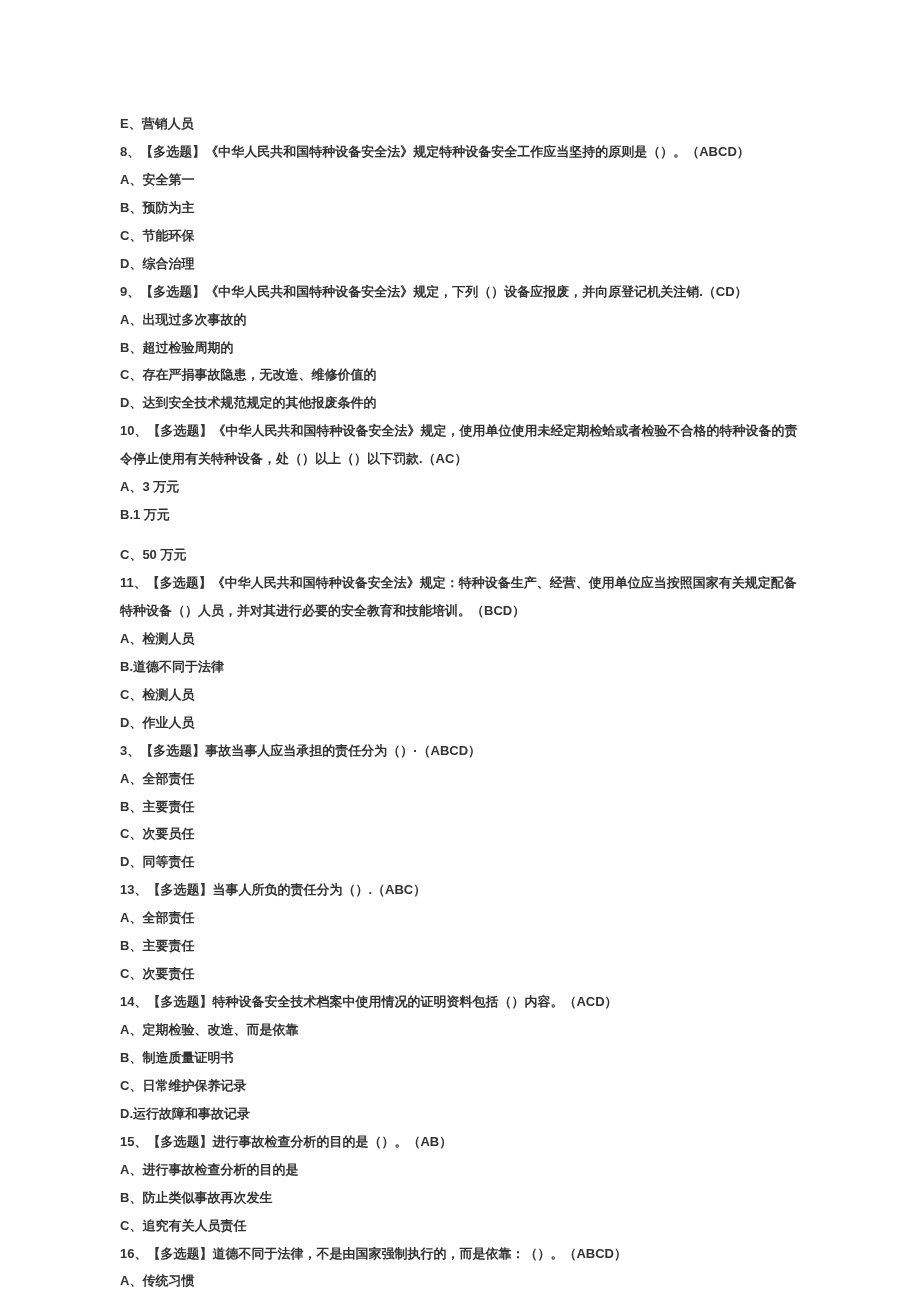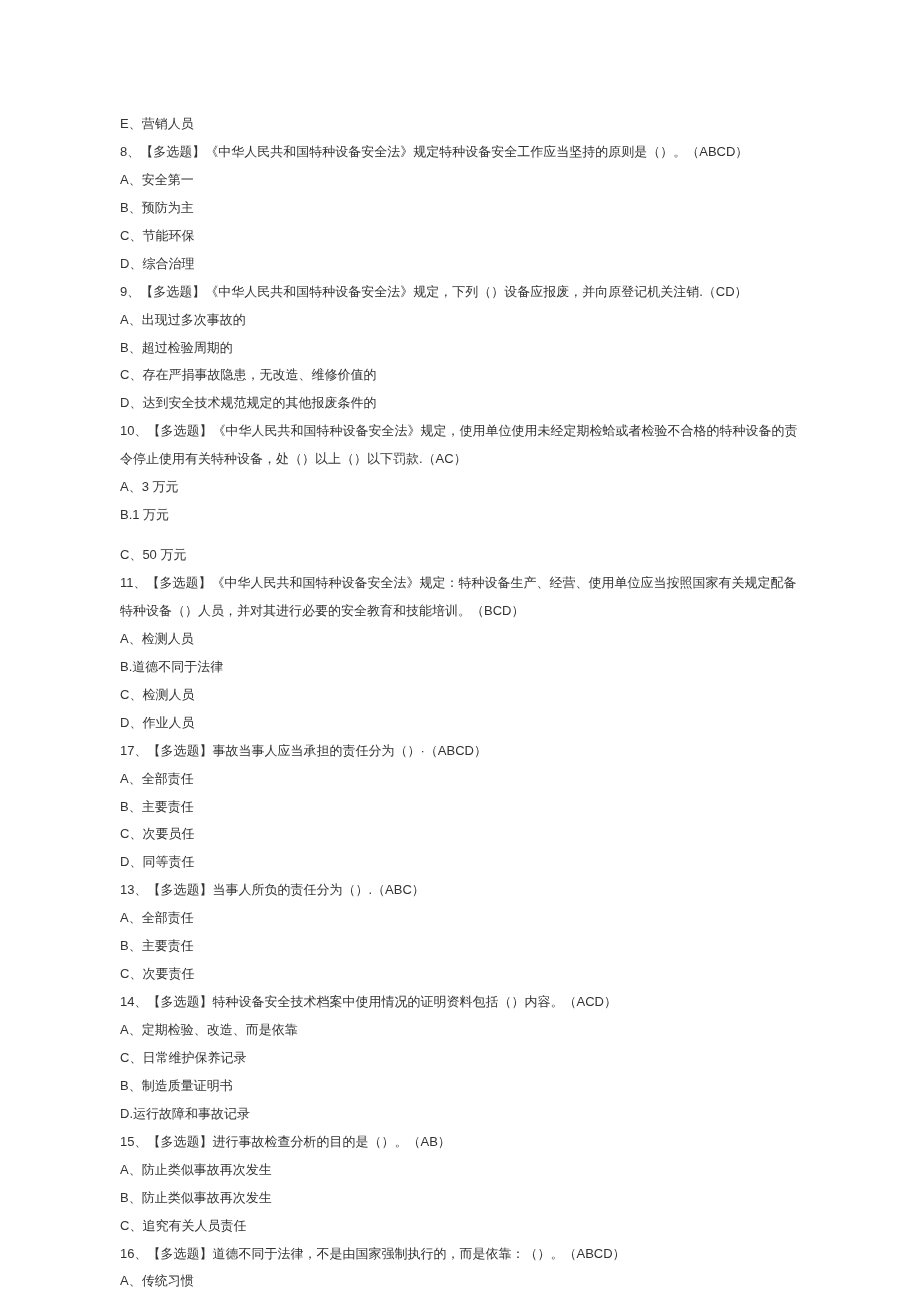--- a/index.html
+++ b/index.html
@@ -1,15 +1,15 @@
 <!DOCTYPE html>
 <html><head>
   <meta charset="utf-8">
   <style>
-    * { margin: 0; padding: 0; box-sizing: border-box; }
+    * { margin: 0; padding: 0; box-sizing: border-box; font-weight: bold; }
     body {
       font-family: "Microsoft YaHei", "SimSun", Arial, sans-serif;
       background: #ffffff;
       width: 920px;
       padding: 110px 120px 80px 120px;
       font-size: 13px;
       line-height: 2.15;
       color: #333333;
     }
     .line { display: block; }
@@ -34,33 +34,33 @@
     <span class="line">A、3 万元</span>
     <span class="line">B.1 万元</span>
   </div>
 <div id="block2" class="gap">
     <span class="line">C、50 万元</span>
     <span class="line">11、【多选题】《中华人民共和国特种设备安全法》规定：特种设备生产、经营、使用单位应当按照国家有关规定配备特种设备（）人员，并对其进行必要的安全教育和技能培训。（BCD）</span>
     <span class="line">A、检测人员</span>
     <span class="line">B.道德不同于法律</span>
     <span class="line">C、检测人员</span>
     <span class="line">D、作业人员</span>
-    <span class="line">17、【多选题】事故当事人应当承担的责任分为（）·（ABCD）</span>
+    <span class="line">3、【多选题】事故当事人应当承担的责任分为（）·（ABCD）</span>
     <span class="line">A、全部责任</span>
     <span class="line">B、主要责任</span>
     <span class="line">C、次要员任</span>
     <span class="line">D、同等责任</span>
     <span class="line">13、【多选题】当事人所负的责任分为（）.（ABC）</span>
     <span class="line">A、全部责任</span>
     <span class="line">B、主要责任</span>
     <span class="line">C、次要责任</span>
     <span class="line">14、【多选题】特种设备安全技术档案中使用情况的证明资料包括（）内容。（ACD）</span>
     <span class="line">A、定期检验、改造、而是依靠</span>
+    <span class="line">B、制造质量证明书</span>
     <span class="line">C、日常维护保养记录</span>
-    <span class="line">B、制造质量证明书</span>
     <span class="line">D.运行故障和事故记录</span>
     <span class="line">15、【多选题】进行事故检查分析的目的是（）。（AB）</span>
-    <span class="line">A、防止类似事故再次发生</span>
+    <span class="line">A、进行事故检查分析的目的是</span>
     <span class="line">B、防止类似事故再次发生</span>
     <span class="line">C、追究有关人员责任</span>
     <span class="line">16、【多选题】道德不同于法律，不是由国家强制执行的，而是依靠：（）。（ABCD）</span>
     <span class="line">A、传统习惯</span>
   </div>
 
 </body></html>

